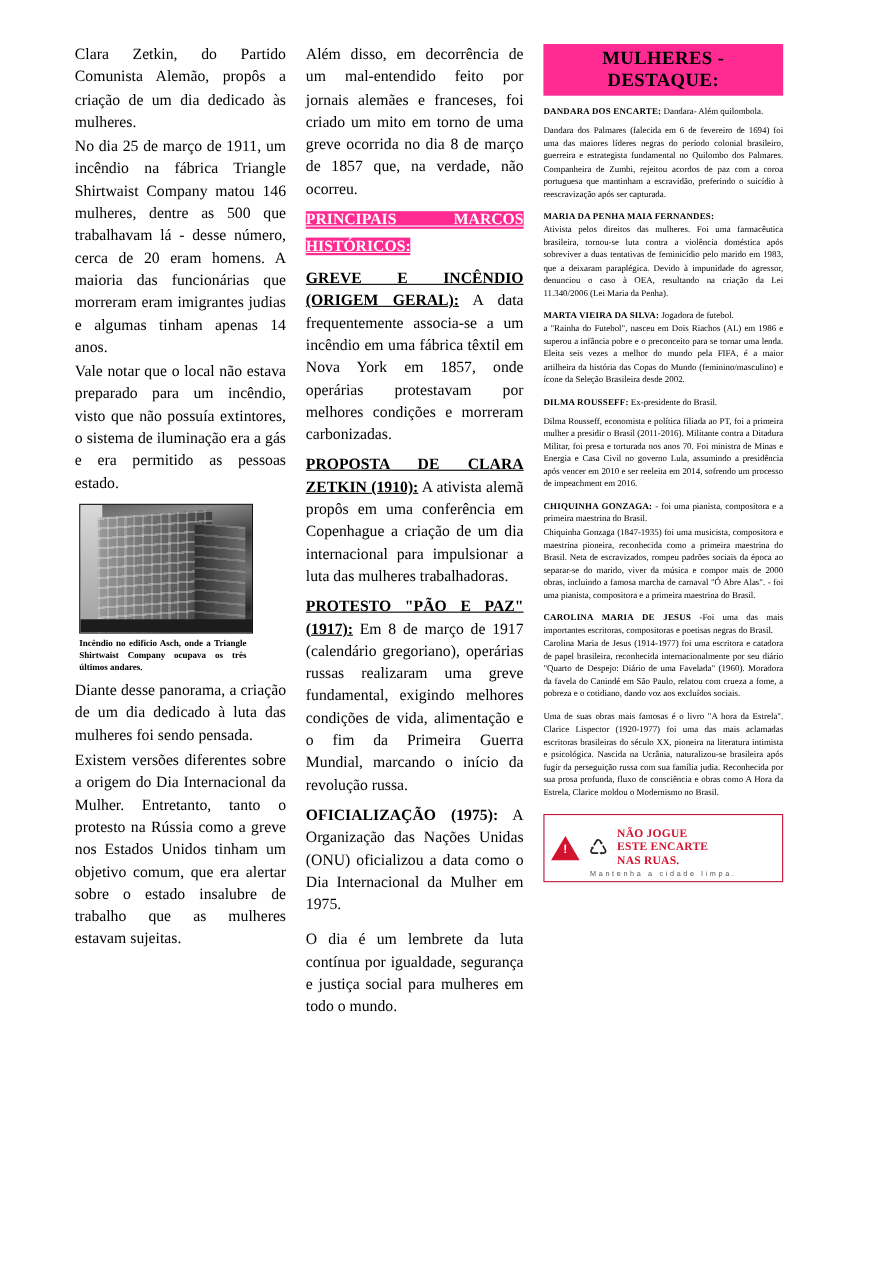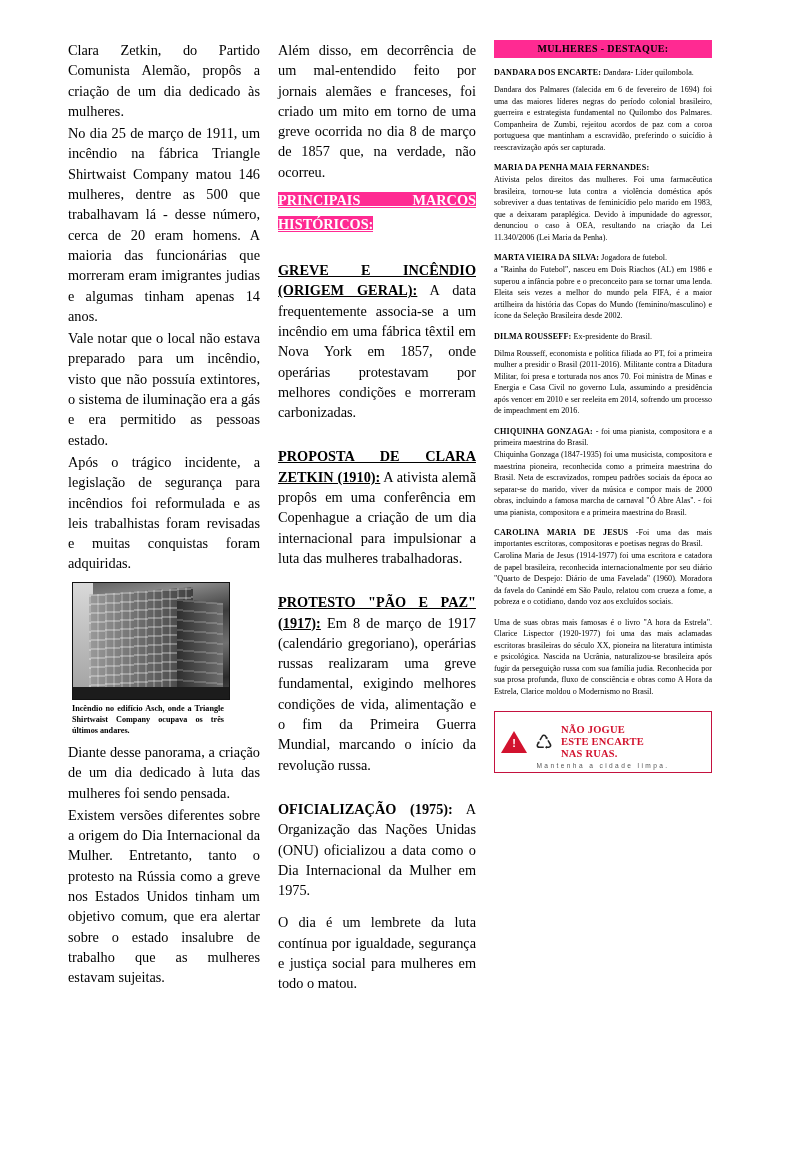--- a/index.html
+++ b/index.html
@@ -54,21 +54,21 @@
     font-weight: bold;
     text-decoration: underline;
   }
   .sub-head-plain {
     font-weight: bold;
   }
   .para-block {
     font-size: 14.3px;
     line-height: 1.42;
     text-align: justify;
-    margin: 24px 0 0 0;
+    margin: 7px 0 0 0;
   }
 
   
   .photo-wrap {
     margin: 8px 0 2px 0;
   }
   .photo {
     width: 158px;
     height: 118px;
     margin-left: 4px;
@@ -113,21 +113,21 @@
     text-align: justify;
     margin: 3px 0 6px 4px;
     width: 152px;
   }
 
   
   .hl-bar {
     background: #ff2a92;
     color: #000;
     font-weight: bold;
-    font-size: 10px;
+    font-size: 17px;
     letter-spacing: .4px;
     text-align: center;
     padding: 3px 2px 4px 2px;
     width: 100%;
     font-family: "Liberation Serif", serif;
   }
   .entry {
     margin-top: 9px;
   }
   .entry-lead {
@@ -207,21 +207,20 @@
 </head>
 <body>
 
 <div class="page">
   <div class="columns">
 
     <div class="col col-1">
       <p class="body-p">Clara Zetkin, do Partido Comunista Alemão, propôs a criação de um dia dedicado às mulheres.</p>
       <p class="body-p">No dia 25 de março de 1911, um incêndio na fábrica Triangle Shirtwaist Company matou 146 mulheres, dentre as 500 que trabalhavam lá - desse número, cerca de 20 eram homens. A maioria das funcionárias que morreram eram imigrantes judias e algumas tinham apenas 14 anos.</p>
       <p class="body-p">Vale notar que o local não estava preparado para um incêndio, visto que não possuía extintores, o sistema de iluminação era a gás e era permitido as pessoas estado.</p>
-      <p class="body-p">Após o trágico incidente, a legislação de segurança para incêndios foi reformulada e as leis trabalhistas foram revisadas e muitas conquistas foram adquiridas.</p>
 
       <div class="photo-wrap">
         <div class="photo">
           <div class="sky"></div>
           <div class="bldg"></div>
           <div class="bldg2"></div>
           <div class="ground"></div>
         </div>
         <div class="caption">Incêndio no edifício Asch, onde a Triangle Shirtwaist Company ocupava os três últimos andares.</div>
       </div>
@@ -246,29 +245,29 @@
       </div>
 
       <div class="para-block">
         <span class="sub-head">PROTESTO "PÃO E PAZ" (1917):</span><span> Em 8 de março de 1917 (calendário gregoriano), operárias russas realizaram uma greve fundamental, exigindo melhores condições de vida, alimentação e o fim da Primeira Guerra Mundial, marcando o início da revolução russa.</span>
       </div>
 
       <div class="para-block">
         <span class="sub-head-plain">OFICIALIZAÇÃO (1975):</span><span> A Organização das Nações Unidas (ONU) oficializou a data como o Dia Internacional da Mulher em 1975.</span>
       </div>
 
-      <p class="body-p" style="margin-top:12px;">O dia é um lembrete da luta contínua por igualdade, segurança e justiça social para mulheres em todo o matou.</p>
+      <p class="body-p" style="margin-top:12px;">O dia é um lembrete da luta contínua por igualdade, segurança e justiça social para mulheres em todo o mundo.</p>
     </div>
 
     <div class="col col-3">
       <div class="hl-bar">MULHERES - DESTAQUE:</div>
 
       <div class="entry">
         <div class="entry-lead">
-          <span class="entry-name">DANDARA DOS ENCARTE:</span><span> Dandara- Líder quilombola.</span>
+          <span class="entry-name">DANDARA DOS ENCARTE:</span><span> Dandara- Além quilombola.</span>
         </div>
         <div class="entry-body">Dandara dos Palmares (falecida em 6 de fevereiro de 1694) foi uma das maiores líderes negras do período colonial brasileiro, guerreira e estrategista fundamental no Quilombo dos Palmares. Companheira de Zumbi, rejeitou acordos de paz com a coroa portuguesa que mantinham a escravidão, preferindo o suicídio à reescravização após ser capturada.</div>
       </div>
 
       <div class="entry">
         <div class="entry-lead">
           <span class="entry-name">MARIA DA PENHA MAIA FERNANDES:</span><span></span>
         </div>
         <div class="entry-body" style="margin-top:1px;">Ativista pelos direitos das mulheres. Foi uma farmacêutica brasileira, tornou-se luta contra a violência doméstica após sobreviver a duas tentativas de feminicídio pelo marido em 1983, que a deixaram paraplégica. Devido à impunidade do agressor, denunciou o caso à OEA, resultando na criação da Lei 11.340/2006 (Lei Maria da Penha).</div>
       </div>

